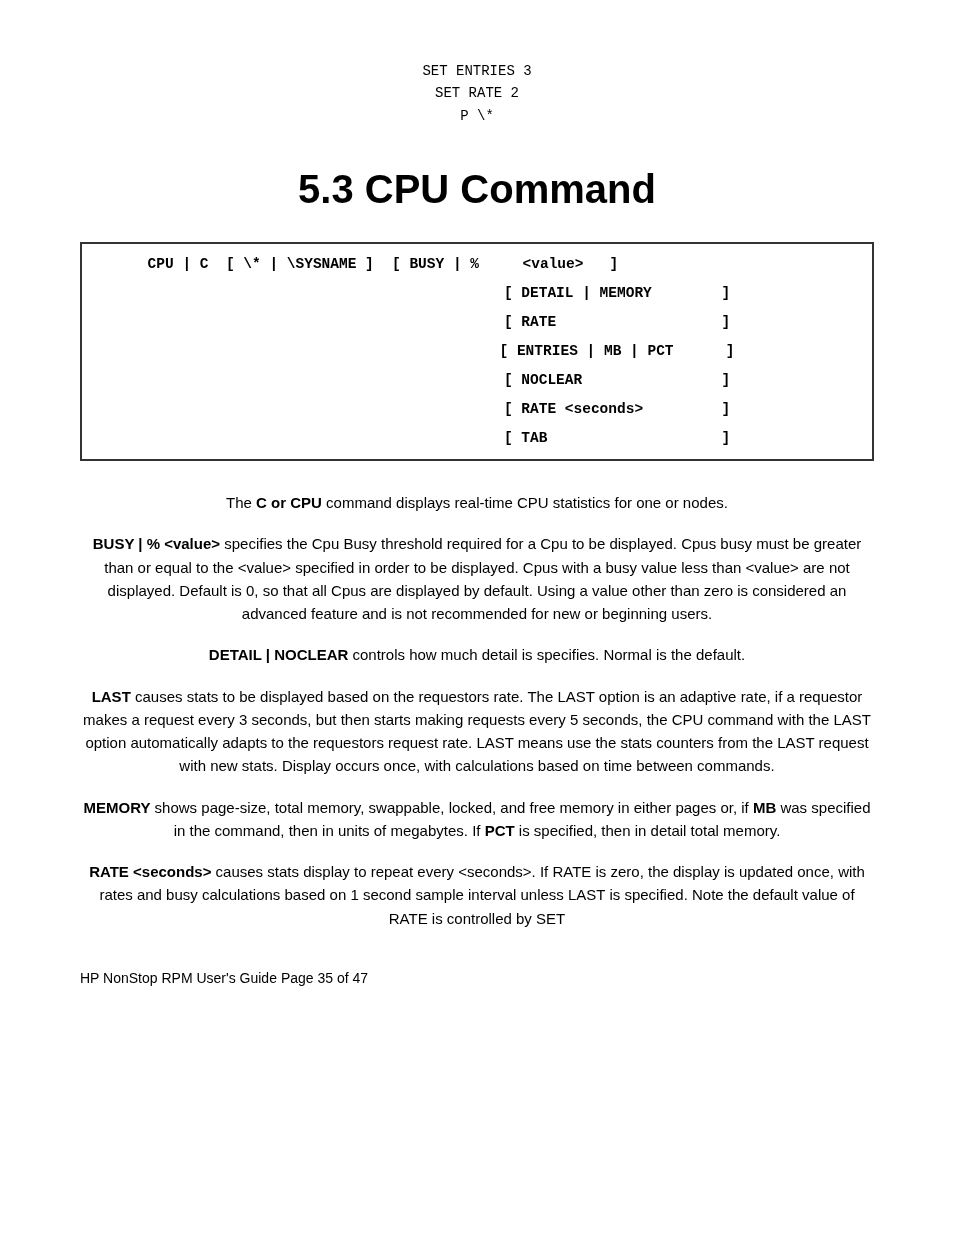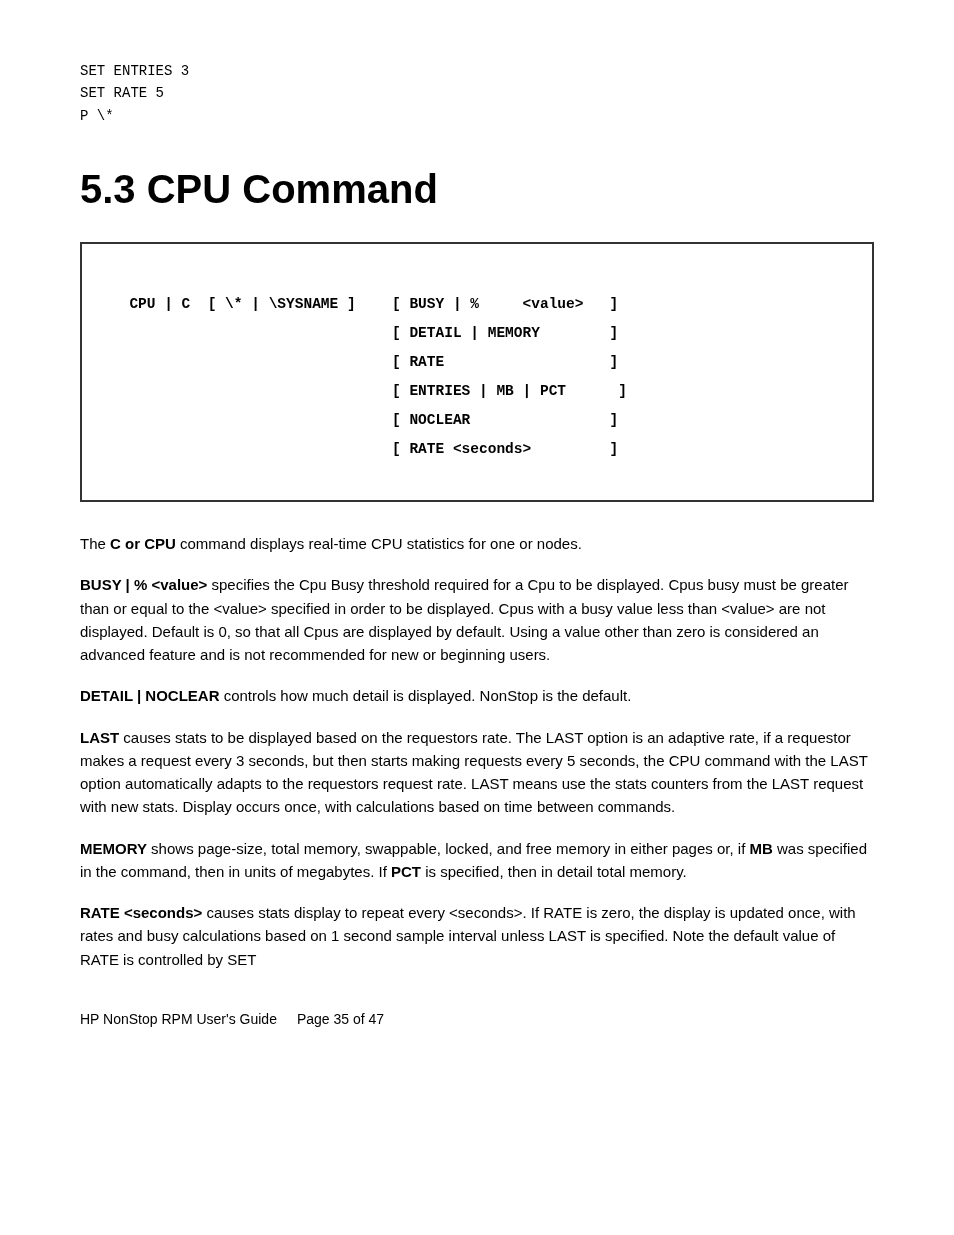--- a/index.html
+++ b/index.html
@@ -1,15 +1,15 @@
 <!DOCTYPE html>
 <html><head>
   <meta charset="utf-8">
   <style>
-    * { margin: 0; padding: 0; box-sizing: border-box; }
+    * { margin: 0; padding: 0; box-sizing: border-box; text-align: center; }
     body {
       background: #ffffff;
       font-family: Arial, sans-serif;
       font-size: 15px;
       color: #000000;
       width: 954px;
       min-height: 1235px;
       padding: 60px 80px 40px 80px;
     }
     .code-block-top {
@@ -18,91 +18,91 @@
       line-height: 1.6;
       margin-bottom: 40px;
     }
     .section-heading {
       font-size: 40px;
       font-weight: bold;
       margin-bottom: 30px;
     }
     .syntax-box {
       border: 2px solid #333;
-      padding: 36px 30px;
+      padding: 6px 30px;
       margin-bottom: 30px;
       font-family: 'Courier New', Courier, monospace;
       font-size: 14.5px;
       font-weight: bold;
       line-height: 2.0;
     }
     .syntax-row {
       display: flex;
       align-items: baseline;
     }
     .syntax-left {
       white-space: pre;
       min-width: 280px;
     }
     .syntax-right {
       white-space: pre;
-      margin-top: 10px;
     }
     .syntax-right-only {
       white-space: pre;
       padding-left: 280px;
     }
     .para {
       margin-bottom: 18px;
       line-height: 1.55;
     }
     .para b {
       font-weight: bold;
     }
     .footer {
       margin-top: 40px;
       font-size: 14px;
       color: #000;
       display: flex;
-      gap: 20px;
+      gap: 4px;
     }
   </style>
 </head>
 <body>
 
 <div class="code-block-top">
   <div>SET ENTRIES 3</div>
-  <div>SET RATE 5</div>
+  <div>SET RATE 2</div>
   <div>P \*</div>
 </div>
 
 <h1 class="section-heading">5.3 CPU Command</h1>
 
 <div class="syntax-box">
   <div class="syntax-row">
     <span class="syntax-left">  CPU | C  [ \* | \SYSNAME ]</span>
     <span class="syntax-right">[ BUSY | %     &lt;value&gt;   ]</span>
   </div>
   <div class="syntax-right-only">[ DETAIL | MEMORY        ]</div>
   <div class="syntax-right-only">[ RATE                   ]</div>
   <div class="syntax-right-only">[ ENTRIES | MB | PCT      ]</div>
   <div class="syntax-right-only">[ NOCLEAR                ]</div>
   <div class="syntax-right-only">[ RATE &lt;seconds&gt;         ]</div>
+  <div class="syntax-right-only">[ TAB                    ]</div>
 </div>
 
 <p class="para">
   The <b>C or CPU</b> command displays real-time CPU statistics for one or nodes.
 </p>
 
 <p class="para">
   <b>BUSY | % &lt;value&gt;</b><span> specifies the Cpu Busy threshold required for a Cpu to be displayed. Cpus busy must be greater than or equal to the &lt;value&gt; specified in order to be displayed.  Cpus with a busy value less than &lt;value&gt; are not displayed. Default is 0, so that all Cpus are displayed by default.  Using a value other than zero is considered an advanced feature and is not recommended for new or beginning users.</span>
 </p>
 
 <p class="para">
-  <b>DETAIL | NOCLEAR</b><span> controls how much detail is displayed.  NonStop is the default.</span>
+  <b>DETAIL | NOCLEAR</b><span> controls how much detail is specifies.  Normal is the default.</span>
 </p>
 
 <p class="para">
   <b>LAST</b><span> causes stats to be displayed based on the requestors rate. The LAST option is an adaptive rate, if a requestor makes a request every 3 seconds, but then starts making requests every 5 seconds, the CPU command with the LAST option automatically adapts to the requestors request rate.  LAST means use the stats counters from the LAST request with new stats. Display occurs once, with calculations based on time between commands.</span>
 </p>
 
 <p class="para">
   <b>MEMORY</b><span> shows page-size, total memory, swappable, locked, and free memory in either pages or, if </span><b>MB</b><span> was specified in the command, then in units of megabytes. If </span><b>PCT</b><span> is specified, then in detail total memory.</span>
 </p>
 

